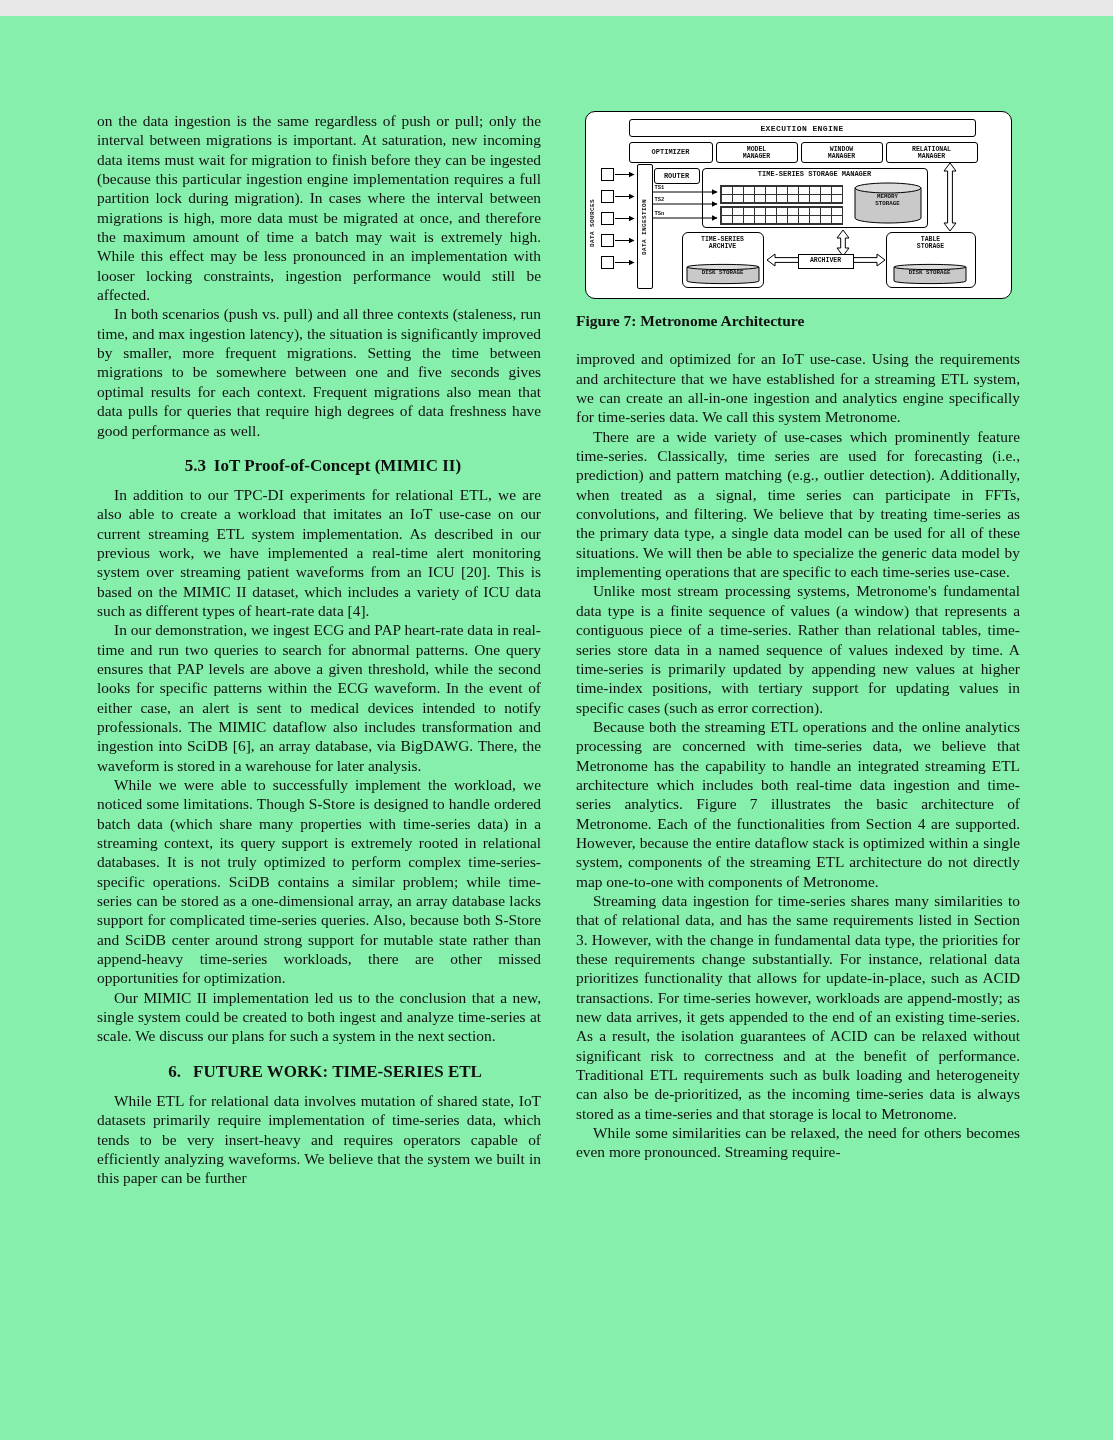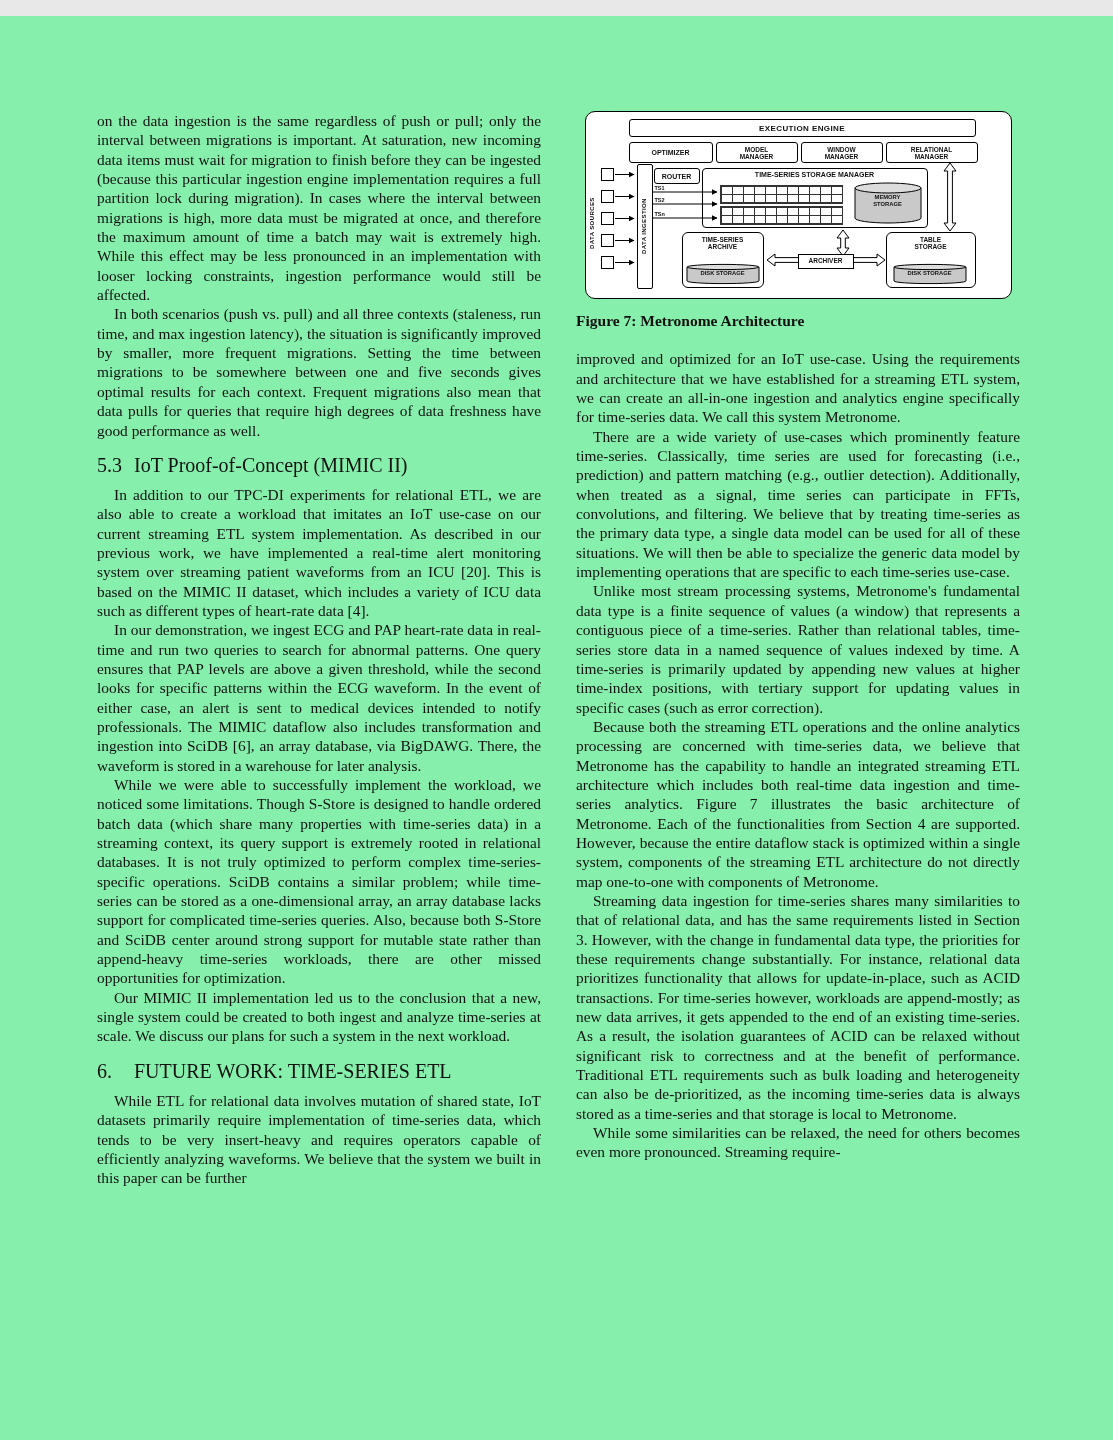--- a/index.html
+++ b/index.html
@@ -4,28 +4,28 @@
 <style>
   html,body{margin:0;padding:0;background:#e8e8e8;}
   .page{position:relative;width:1113px;height:1440px;background:#86efac;margin:16px auto;
         font-family:"Liberation Serif", serif;color:#111;overflow:hidden;}
   .col{position:absolute;top:95px;width:444px;font-size:15.4px;line-height:19.35px;
        text-align:justify;hyphens:auto;-webkit-hyphens:auto;}
   .col-left{left:97px;}
   .col-right{left:576px;}
   .col p{margin:0;text-indent:17px;}
   .col p.noindent{text-indent:0;}
-  .sec-heading{font-weight:normal;font-size:20px;line-height:21px;margin:15px 0 9px 0;text-align:left;}
+  .sec-heading{font-weight:bold;font-size:17px;line-height:21px;margin:15px 0 9px 0;text-align:center;}
   .sec-num{display:inline-block;min-width:37px;}
   
   .figure-block{margin:0 0 14px 0;}
   .fig-title{font-family:"Liberation Sans",sans-serif;font-weight:bold;font-size:20px;
              letter-spacing:.5px;text-align:center;margin:0 0 4px 0;}
   .diagram{position:relative;width:425px;height:186px;margin:0 auto;border:1.6px solid #000;
-           border-radius:10px;background:#fff;font-family:Liberation Sans, sans-serif;}
+           border-radius:10px;background:#fff;font-family:Liberation Mono, monospace;}
   .dlayer{position:absolute;left:0;top:0;z-index:0;}
   .dbox{position:absolute;z-index:1;border:1.1px solid #000;border-radius:3px;background:transparent;
         display:flex;align-items:center;justify-content:center;text-align:center;
         font-weight:bold;font-size:6.5px;line-height:7px;}
   .dbox .lbl{display:block;}
   .toplbl{align-items:flex-start;padding-top:2px;box-sizing:border-box;}
   .rounded{border-radius:6px;}
   .sq{position:absolute;z-index:1;width:11px;height:11px;border:1.1px solid #000;background:#fff;}
   .vlabel{position:absolute;z-index:1;font-weight:bold;font-size:6px;letter-spacing:.4px;
           writing-mode:vertical-rl;transform:rotate(180deg);display:flex;align-items:center;justify-content:center;}
@@ -47,21 +47,21 @@
     <p class="noindent">on the data ingestion is the same regardless of push or pull; only the interval between migrations is important. At saturation, new incoming data items must wait for migration to finish before they can be ingested (because this particular ingestion engine implementation requires a full partition lock during migration). In cases where the interval between migrations is high, more data must be migrated at once, and therefore the maximum amount of time a batch may wait is extremely high. While this effect may be less pronounced in an implementation with looser locking constraints, ingestion performance would still be affected.</p>
     <p>In both scenarios (push vs. pull) and all three contexts (staleness, run time, and max ingestion latency), the situation is significantly improved by smaller, more frequent migrations. Setting the time between migrations to be somewhere between one and five seconds gives optimal results for each context. Frequent migrations also mean that data pulls for queries that require high degrees of data freshness have good performance as well.</p>
 
     <div class="sec-heading">
       <span class="sec-num">5.3</span><span>IoT Proof-of-Concept (MIMIC II)</span>
     </div>
 
     <p>In addition to our TPC-DI experiments for relational ETL, we are also able to create a workload that imitates an IoT use-case on our current streaming ETL system implementation. As described in our previous work, we have implemented a real-time alert monitoring system over streaming patient waveforms from an ICU [20]. This is based on the MIMIC II dataset, which includes a variety of ICU data such as different types of heart-rate data [4].</p>
     <p>In our demonstration, we ingest ECG and PAP heart-rate data in real-time and run two queries to search for abnormal patterns. One query ensures that PAP levels are above a given threshold, while the second looks for specific patterns within the ECG waveform. In the event of either case, an alert is sent to medical devices intended to notify professionals. The MIMIC dataflow also includes transformation and ingestion into SciDB [6], an array database, via BigDAWG. There, the waveform is stored in a warehouse for later analysis.</p>
     <p>While we were able to successfully implement the workload, we noticed some limitations. Though S-Store is designed to handle ordered batch data (which share many properties with time-series data) in a streaming context, its query support is extremely rooted in relational databases. It is not truly optimized to perform complex time-series-specific operations. SciDB contains a similar problem; while time-series can be stored as a one-dimensional array, an array database lacks support for complicated time-series queries. Also, because both S-Store and SciDB center around strong support for mutable state rather than append-heavy time-series workloads, there are other missed opportunities for optimization.</p>
-    <p>Our MIMIC II implementation led us to the conclusion that a new, single system could be created to both ingest and analyze time-series at scale. We discuss our plans for such a system in the next workload.</p>
+    <p>Our MIMIC II implementation led us to the conclusion that a new, single system could be created to both ingest and analyze time-series at scale. We discuss our plans for such a system in the next section.</p>
 
     <div class="sec-heading">
       <span class="sec-num">6.</span><span>FUTURE WORK: TIME-SERIES ETL</span>
     </div>
 
     <p>While ETL for relational data involves mutation of shared state, IoT datasets primarily require implementation of time-series data, which tends to be very insert-heavy and requires operators capable of efficiently analyzing waveforms. We believe that the system we built in this paper can be further</p>
   </div>
 
   <div class="col col-right">
 

